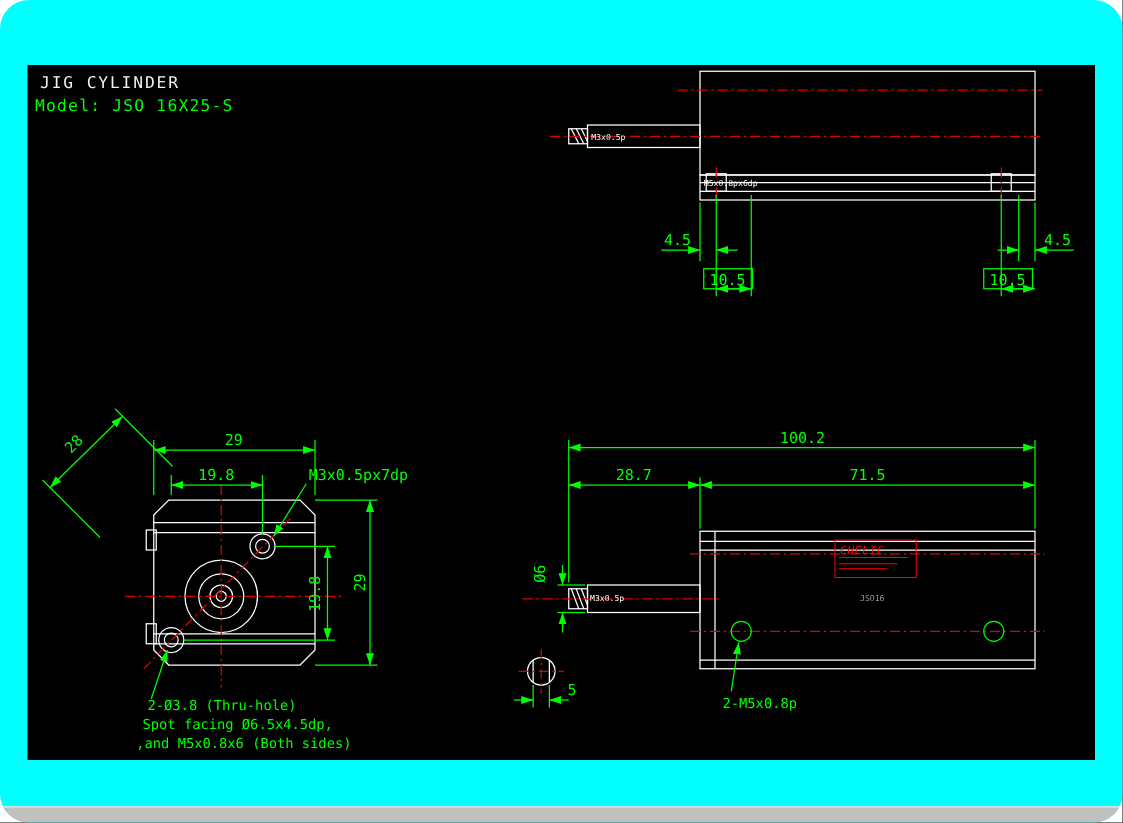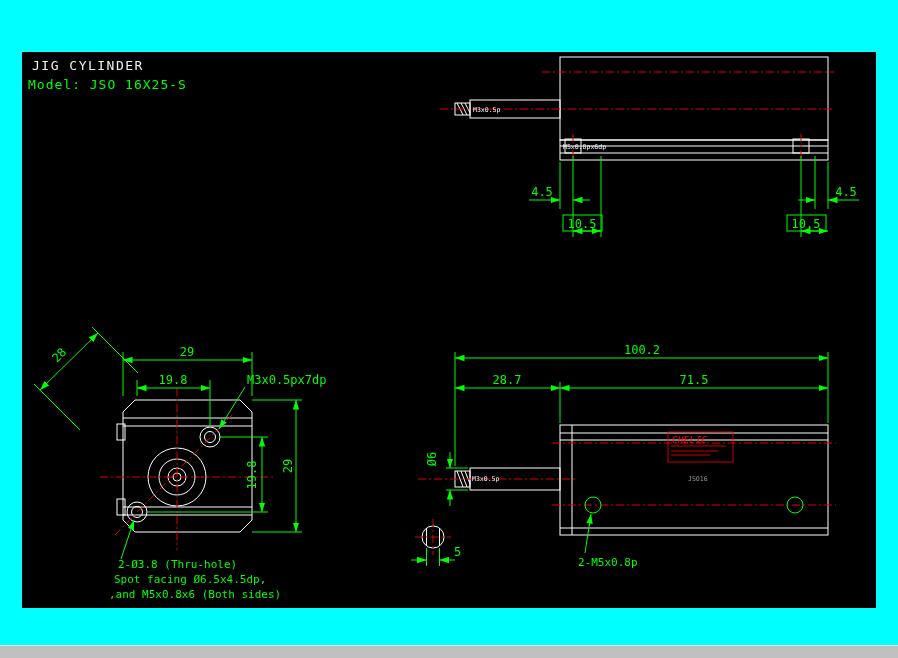--- a/index.html
+++ b/index.html
@@ -2,20 +2,21 @@
 <html><head>
 <meta charset="utf-8">
 <style>
   html,body{margin:0;padding:0;}
   .page{
     position:relative;
     width:898px;height:658px;
     background:#00FFFF;
     overflow:hidden;
     font-family:"DejaVu Sans Mono", monospace;
+    border-radius:23px;
   }
   .canvas{
     position:absolute;
     left:22px;top:52px;
     width:854px;height:556px;
     background:#000000;
   }
   .bottombar{
     position:absolute;
     left:0;top:645px;

